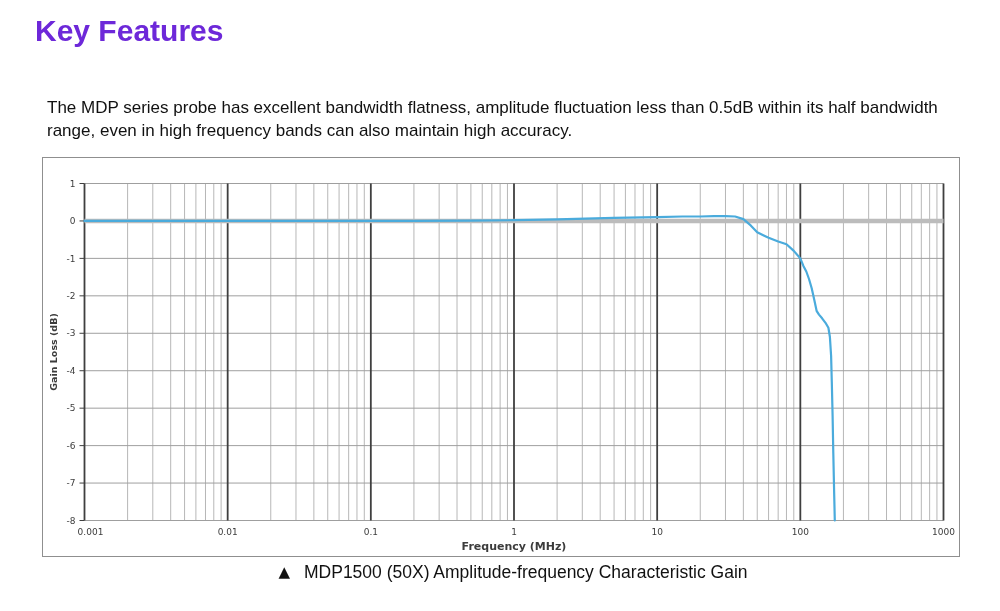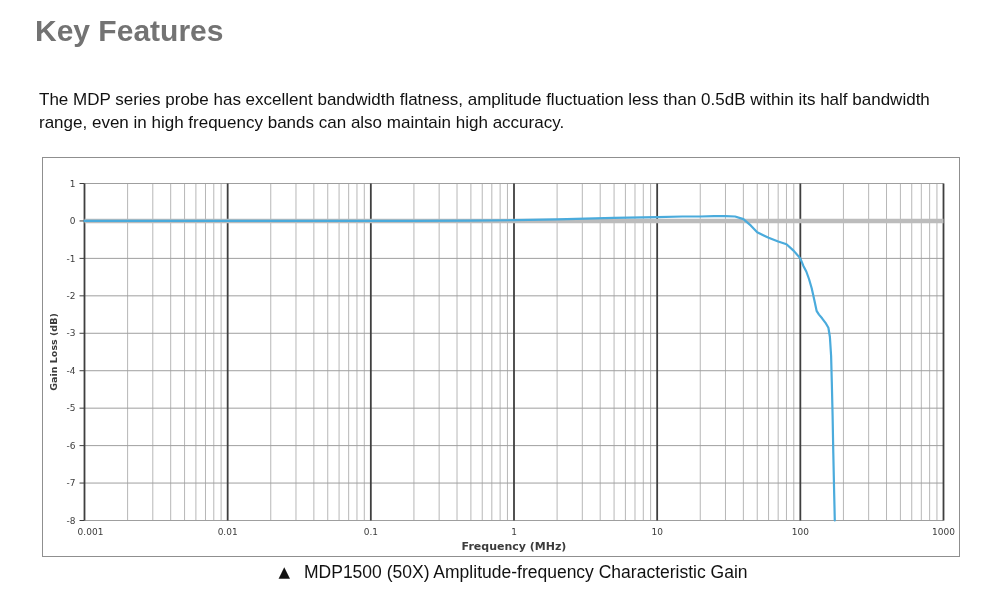--- a/index.html
+++ b/index.html
@@ -1,23 +1,23 @@
 <!DOCTYPE html>
 <html><head>
 <meta charset="utf-8">
 <style>
   html,body{margin:0;padding:0;background:#ffffff;}
   body{width:1000px;height:611px;position:relative;font-family:"Liberation Sans",sans-serif;overflow:hidden;}
   .page-title{
     position:absolute;left:35px;top:14px;margin:0;
-    font-size:30px;font-weight:700;color:#737373;
+    font-size:30px;font-weight:700;color:#6d28d9;
     font-family:"Liberation Sans",sans-serif;
   }
   .intro{
-    position:absolute;left:35px;top:84px;width:942px;margin:4px;
+    position:absolute;left:35px;top:84px;width:942px;margin:12px;
     font-size:17px;line-height:23px;color:#111111;
     font-family:"Liberation Sans",sans-serif;
   }
   .chart-box{
     position:absolute;left:42px;top:157px;width:918px;height:400px;
     border:1px solid #8f8f8f;background:#ffffff;box-sizing:border-box;
   }
   .chart-box svg{display:block;width:916px;height:398px;}
   .caption{
     position:absolute;left:13px;top:562px;width:1000px;

